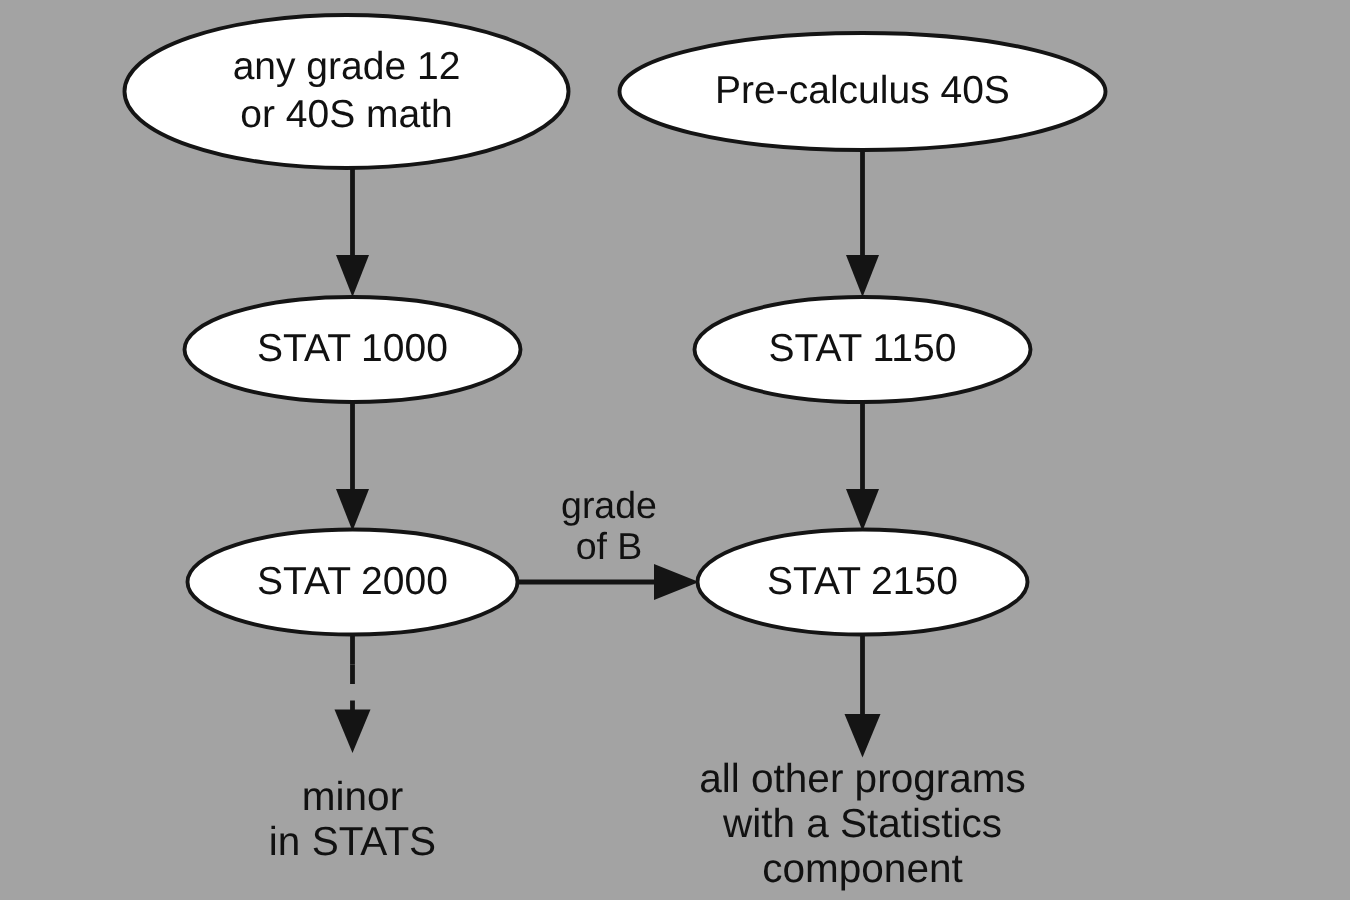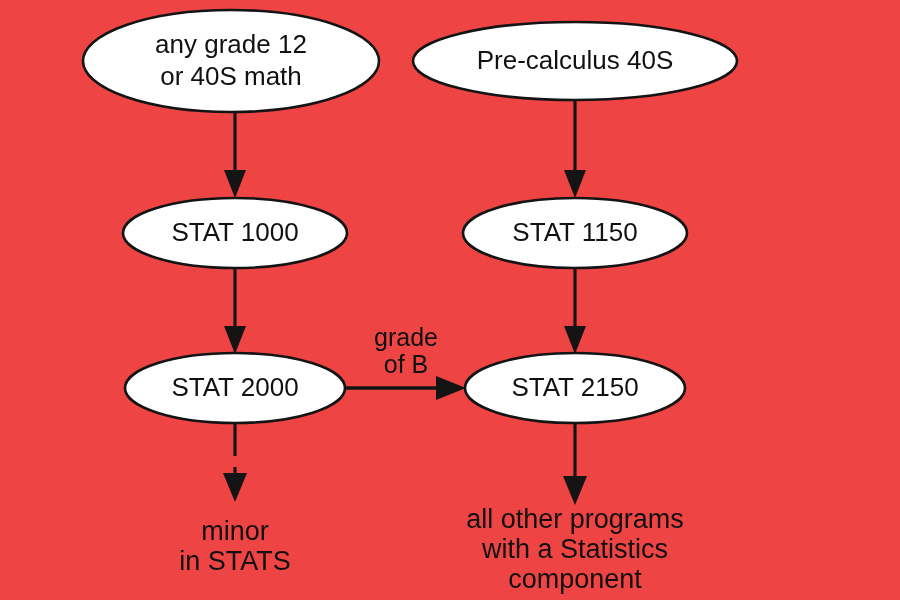--- a/index.html
+++ b/index.html
@@ -11,21 +11,21 @@
   body {
     width: 900px;
     height: 600px;
     overflow: hidden;
     font-family: "Liberation Sans", sans-serif;
   }
   #flowchart-root {
     position: relative;
     width: 900px;
     height: 600px;
-    background: #ef4444;
+    background: #a3a3a3;
   }
   svg#flow-svg {
     position: absolute;
     top: 0;
     left: 0;
     width: 900px;
     height: 600px;
     display: block;
   }
   .node-ellipse {

